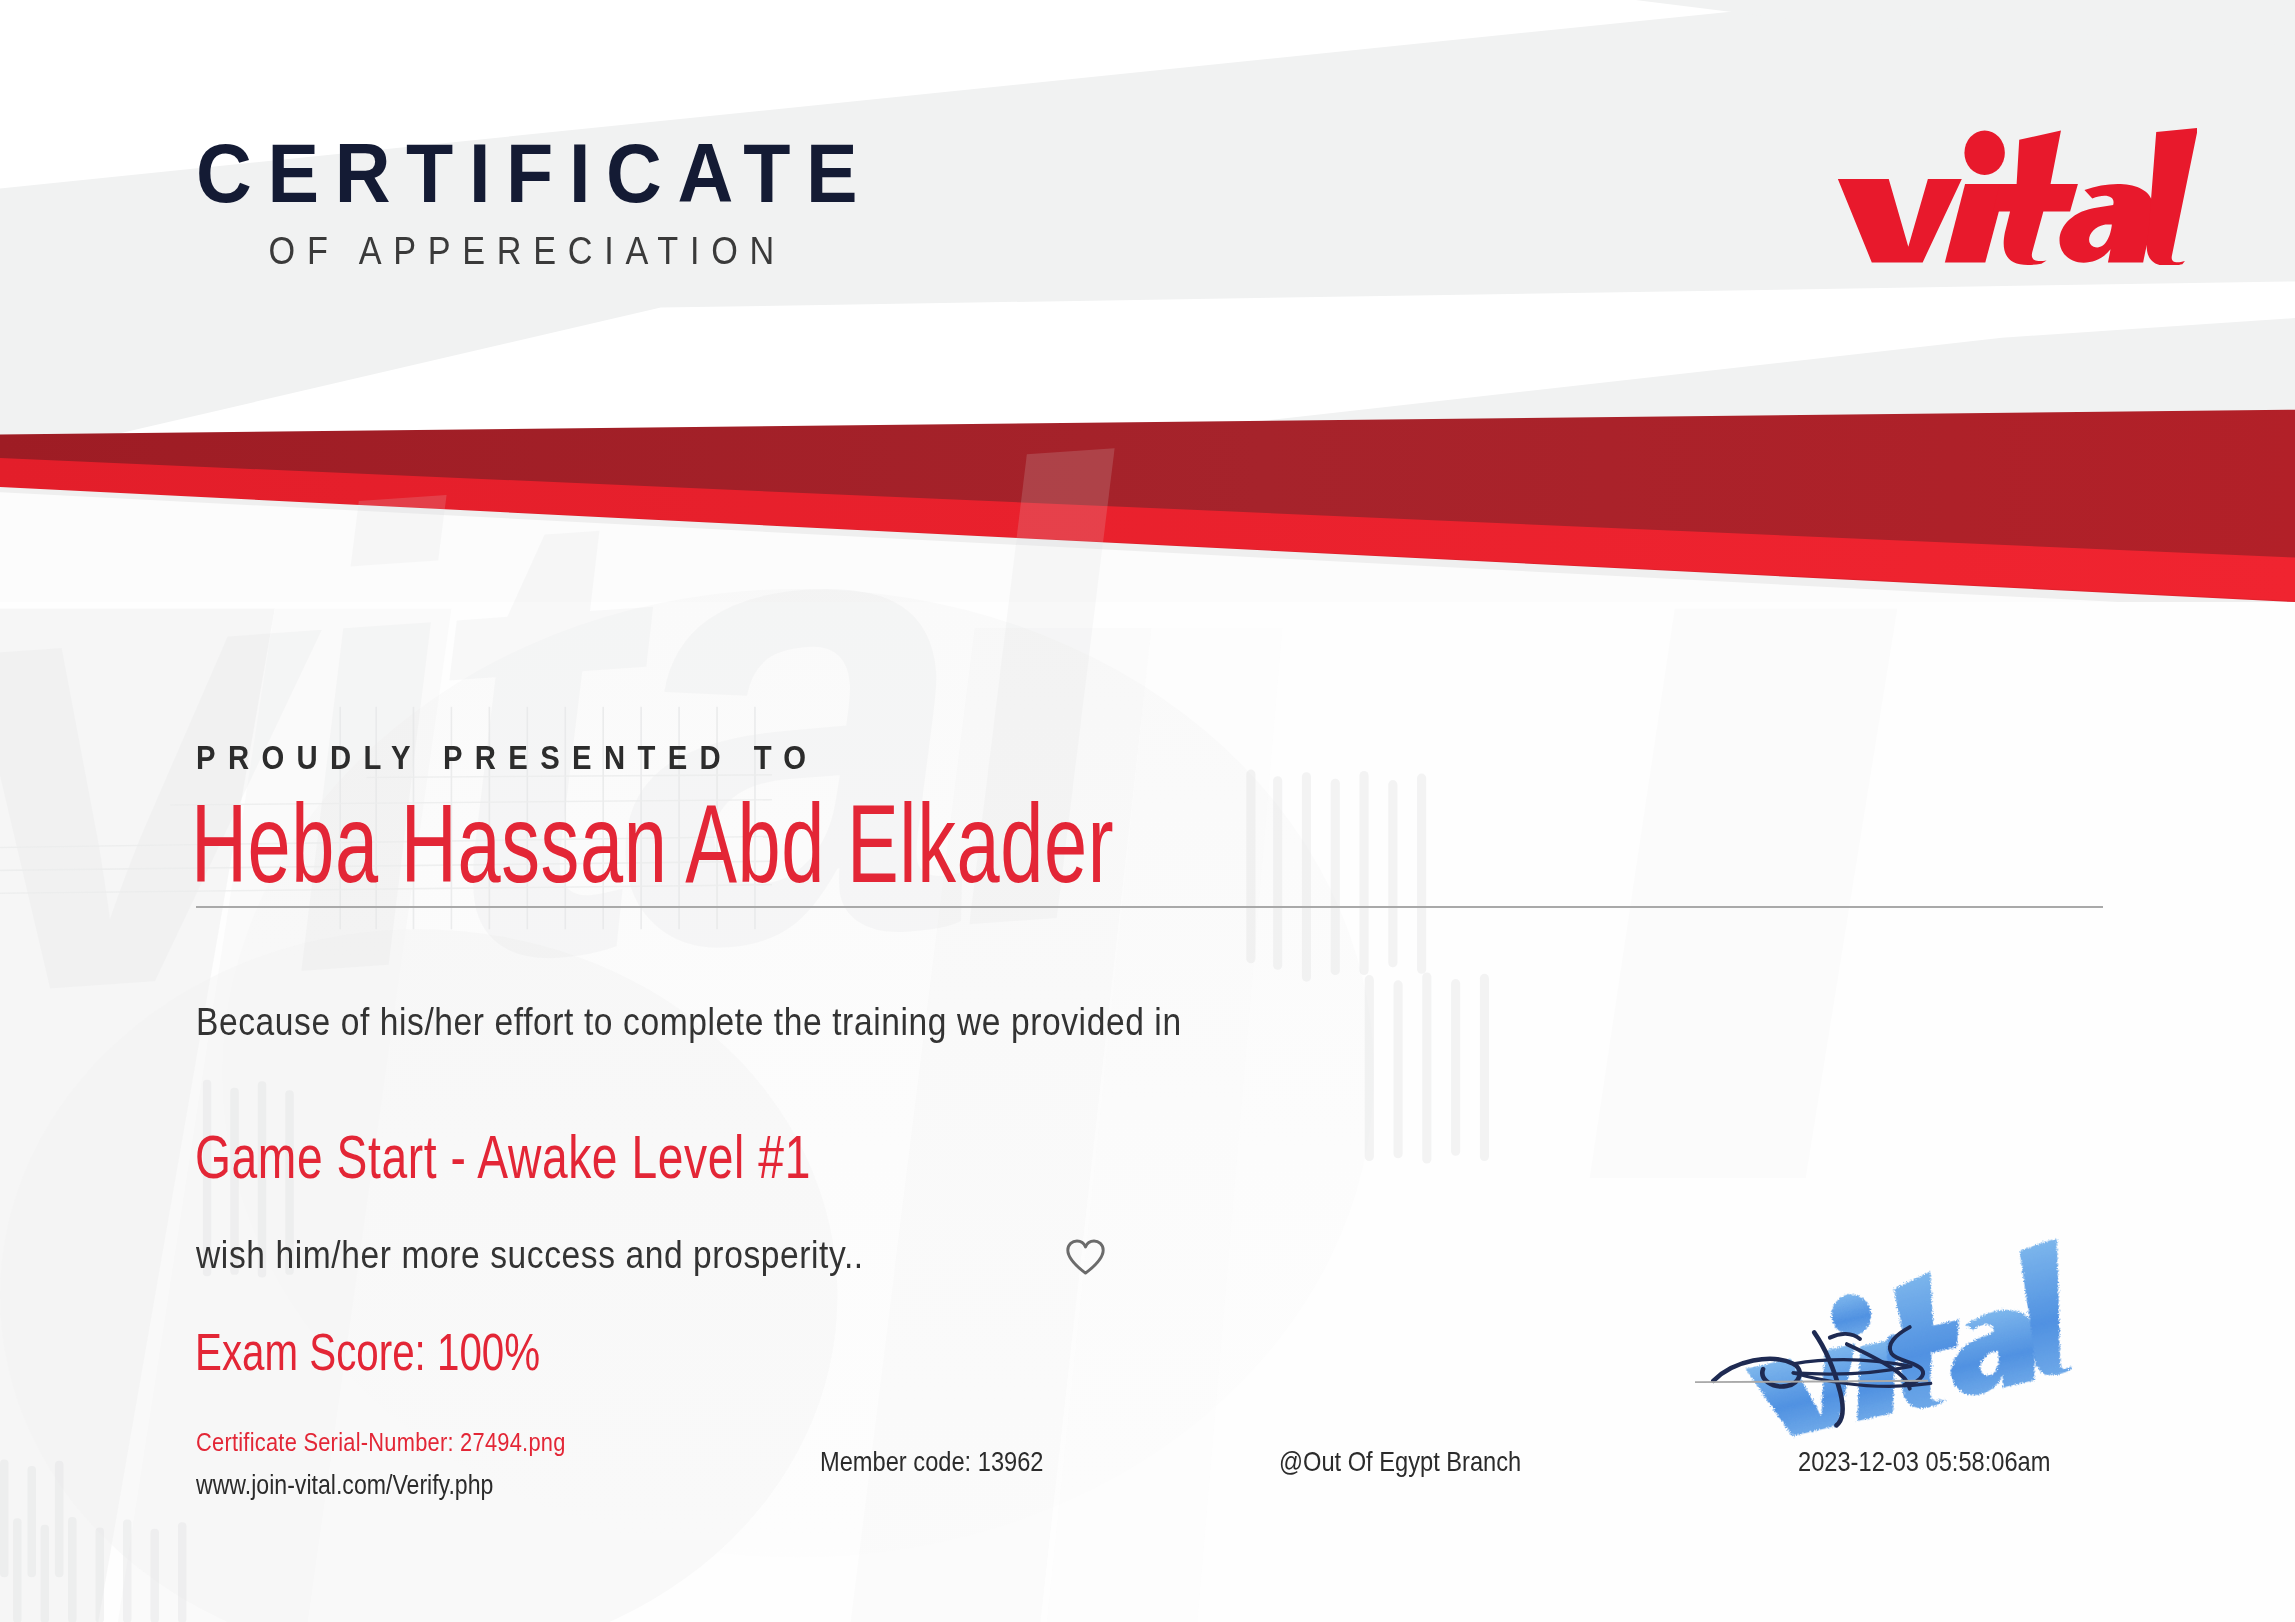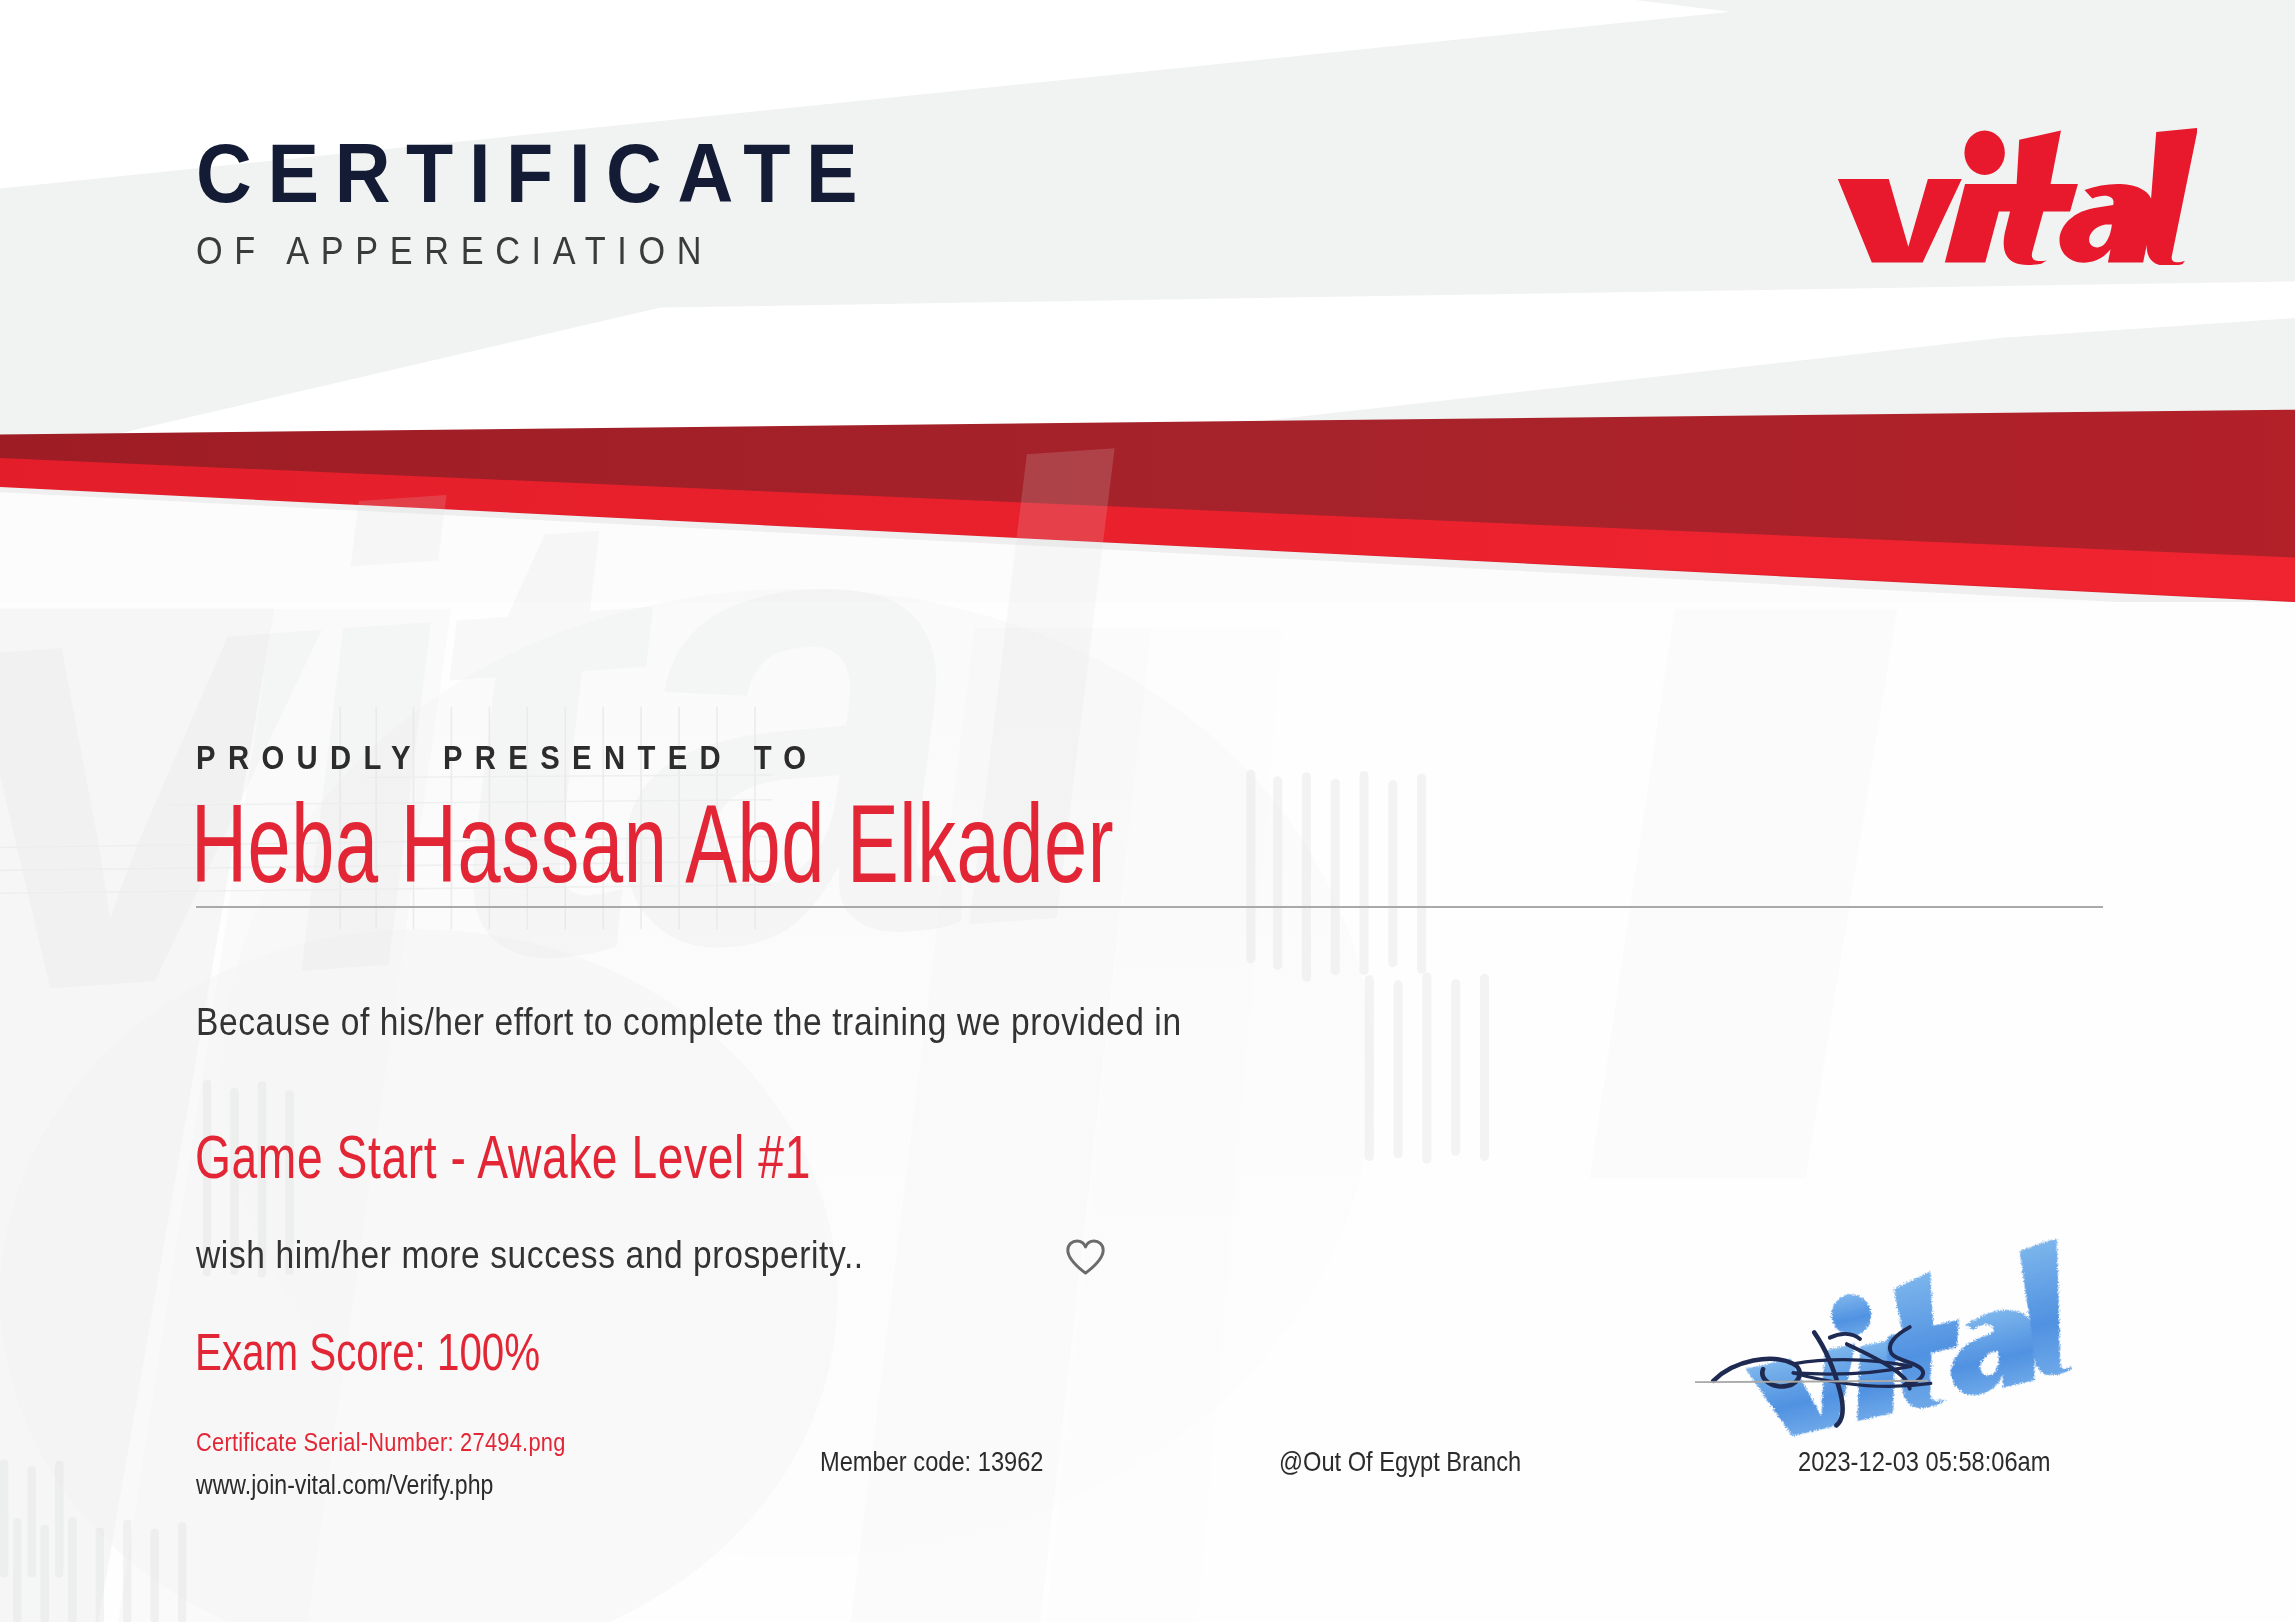--- a/index.html
+++ b/index.html
@@ -24,20 +24,21 @@
     height: 100%;
     display: block;
   }
 
   
   .header-text {
     position: absolute;
     left: 196px;
     top: 131px;
     z-index: 10;
+    text-align: center;
   }
   .cert-title {
     font-size: 84px;
     font-weight: 700;
     letter-spacing: 17px;
     color: #141B34;
     line-height: 1;
     white-space: nowrap;
     font-family: "Liberation Sans Narrow", "Liberation Sans", sans-serif;
     transform: scaleX(0.92);

